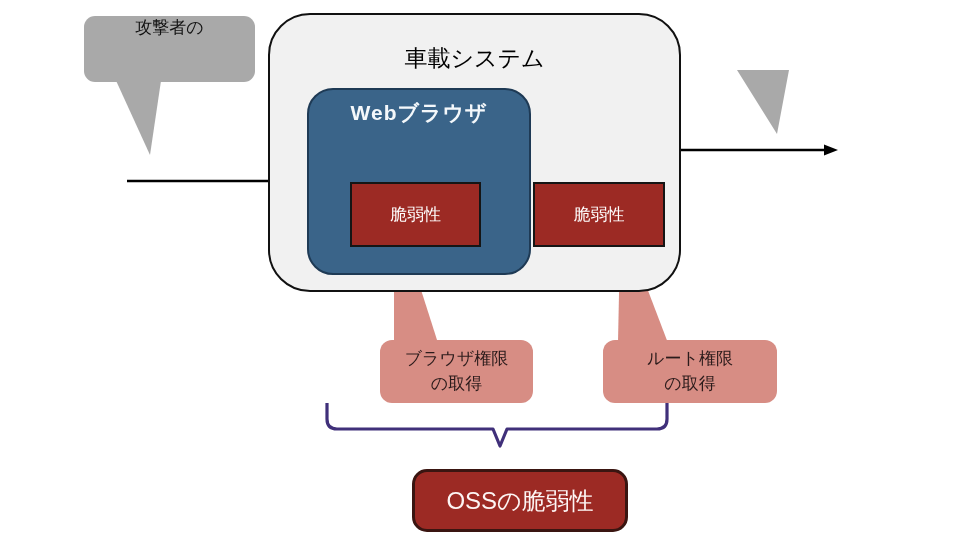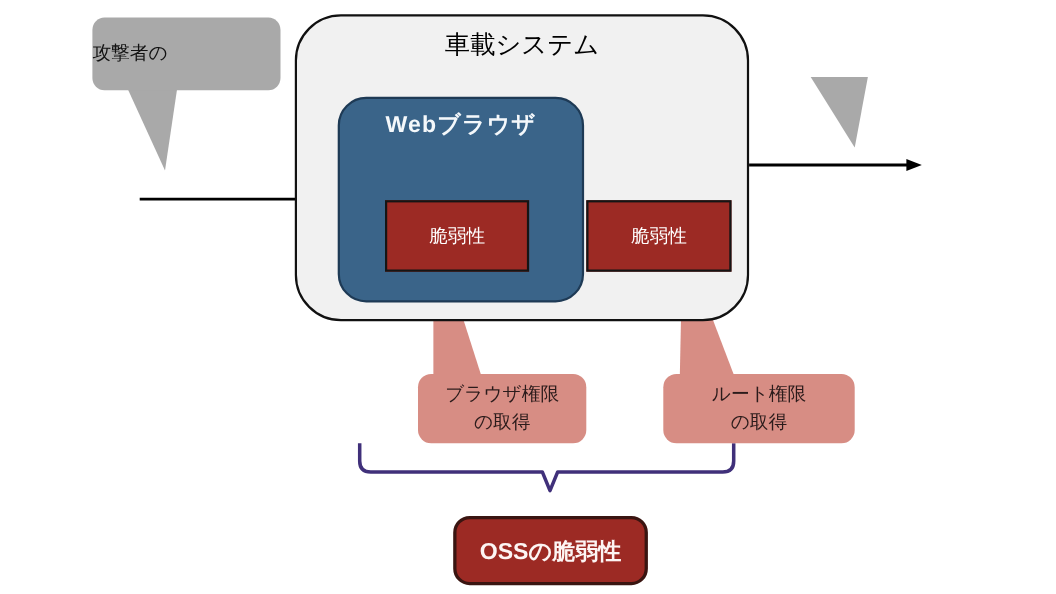--- a/index.html
+++ b/index.html
@@ -30,39 +30,40 @@
   .stroke-brace { stroke: var(--brace_purple); }
 
   .bubble {
     position: absolute;
     background: var(--bubble_gray);
     border-radius: 11px;
     color: #121212;
     font-size: 17px;
     line-height: 1.45;
     display: flex;
+    flex-direction: column;
     align-items: center;
     justify-content: space-between;
     text-align: center;
     z-index: 3;
   }
   .bubble-attacker { left: 84px; top: 16px; width: 171px; height: 66px; }
   .bubble-can      { left: 714px; top: 10px; width: 170px; height: 66px; }
 
   .system-box {
     position: absolute;
     left: 268px; top: 13px; width: 413px; height: 279px;
     background: var(--system_fill);
     border: 2px solid var(--system_border);
     border-radius: 42px;
     box-sizing: border-box;
     z-index: 2;
   }
   .system-title {
-    margin-top: 10px;
+    margin-top: 28px;
     text-align: center;
     font-size: 23px;
     line-height: 1.35;
     color: #000000;
   }
   .browser-box {
     position: absolute;
     left: 37px; top: 73px; width: 224px; height: 187px;
     background: var(--browser_blue);
     border: 2px solid var(--browser_border);
@@ -102,28 +103,28 @@
     flex-direction: column;
     justify-content: center;
     text-align: center;
     z-index: 3;
   }
   .callout-browser { left: 380px; top: 340px; width: 153px; height: 63px; }
   .callout-root    { left: 603px; top: 340px; width: 174px; height: 63px; }
 
   .oss-box {
     position: absolute;
-    left: 412px; top: 469px; width: 177px; height: 63px;
+    left: 412px; top: 469px; width: 216px; height: 63px;
     background: var(--vuln_red);
     border: 3px solid var(--oss_border);
     border-radius: 15px;
     box-sizing: border-box;
     color: #fdf5f4;
-    font-size: 21px;
-    font-weight: 700;
+    font-size: 24px;
+    font-weight: 400;
     display: flex;
     align-items: center;
     justify-content: center;
     z-index: 3;
   }
 </style>
 </head>
 <body>
 
 <div class="canvas">

